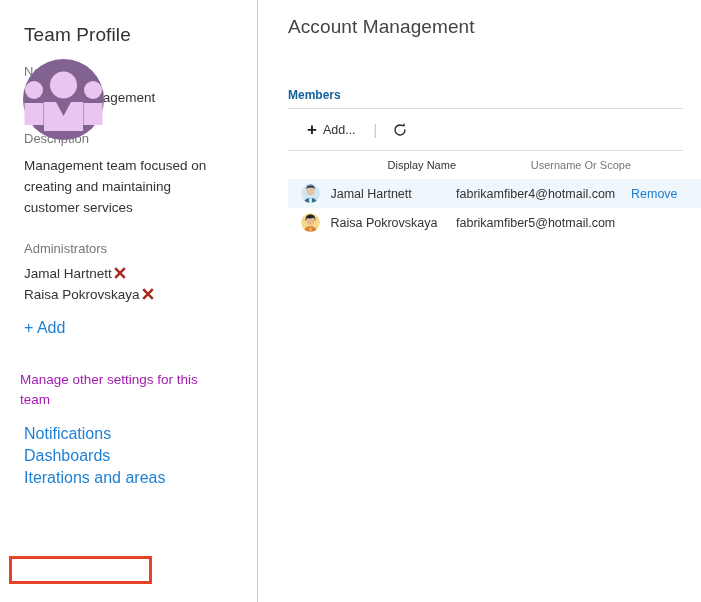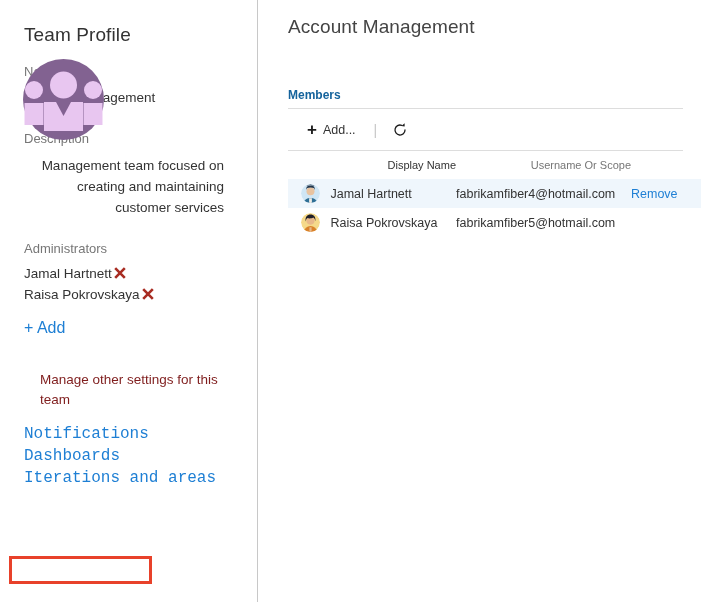--- a/index.html
+++ b/index.html
@@ -53,21 +53,20 @@
     margin-left: 24px;
   }
   .field-value {
     font-size: 13.5px;
     color: #333333;
     margin-left: 24px;
     line-height: 21px;
   }
   .desc-value {
     width: 200px;
-    text-align: right;
   }
   .admin-row {
     margin-left: 24px;
     font-size: 13.5px;
     color: #333333;
     line-height: 21px;
     display: flex;
     align-items: center;
     white-space: nowrap;
   }
@@ -82,23 +81,23 @@
     color: #1e7fd4;
     font-size: 16px;
     cursor: pointer;
     text-decoration: none;
   }
   .add-link {
     margin-left: 24px;
     display: inline-block;
   }
   .manage-text {
-    margin-left: 40px;
+    margin-left: 20px;
     font-size: 13.5px;
-    color: #7f1d1d;
+    color: #a21caf;
     width: 195px;
     line-height: 20px;
   }
   .settings-link {
     margin-left: 24px;
     display: block;
     line-height: 22px;
   }
   .highlight-box {
     position: absolute;
@@ -286,21 +285,21 @@
         </svg>
       </span>
     </div>
 
     <div style="margin-top:14px;">
       <span class="link add-link">+ Add</span>
     </div>
 
     <div class="manage-text" style="margin-top:33px;">Manage other settings for this team</div>
 
-    <div style="margin-top:13px;font-family:Liberation Mono, monospace;">
+    <div style="margin-top:13px;">
       <span class="link settings-link">Notifications</span>
       <span class="link settings-link">Dashboards</span>
       <span class="link settings-link">Iterations and areas</span>
     </div>
 
     <div class="highlight-box"></div>
   </div>
 
   <div class="right-panel">
 

